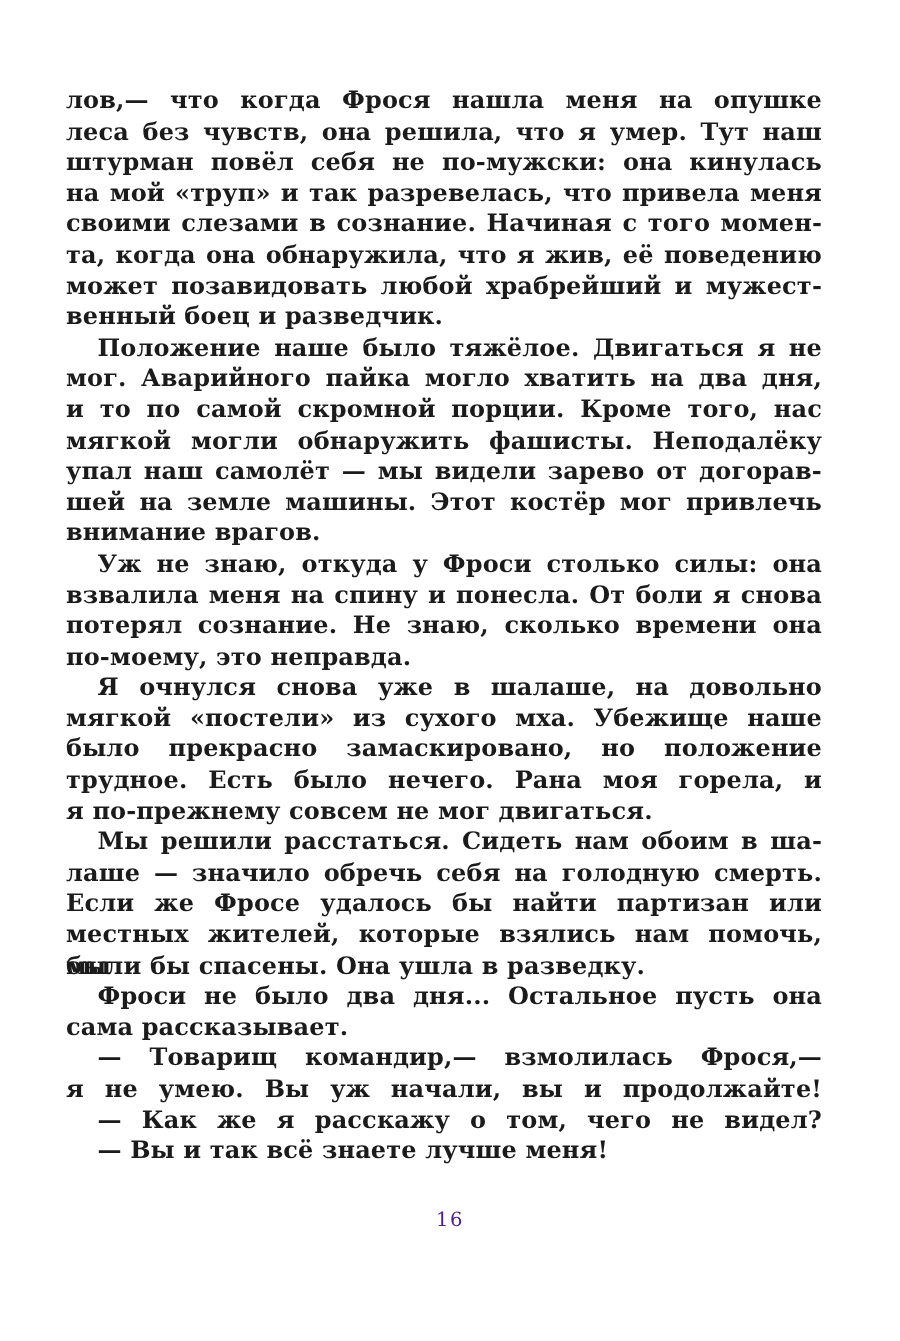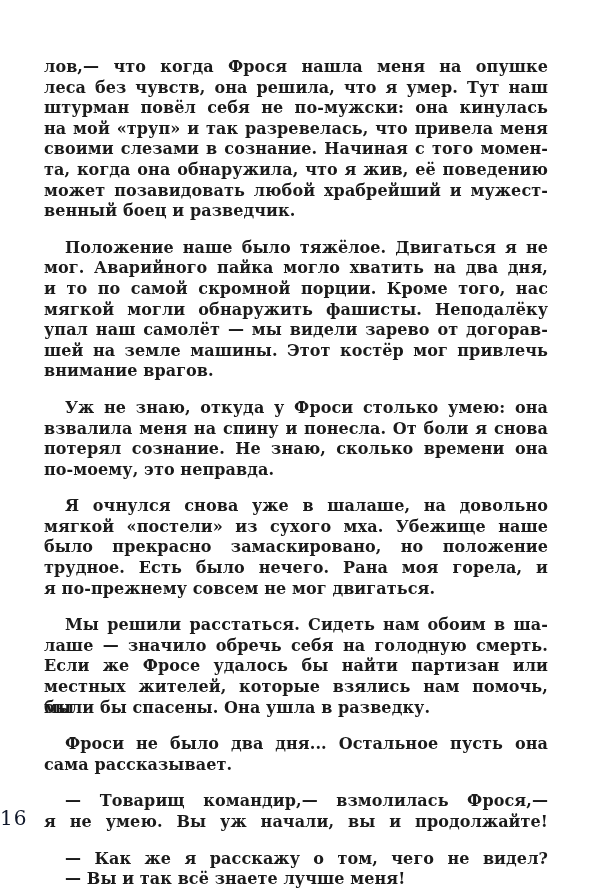--- a/index.html
+++ b/index.html
@@ -34,32 +34,31 @@
   .line.just {
     text-align: justify;
     text-align-last: justify;
     white-space: normal;
   }
   .line.indent {
     padding-left: 21px;
   }
   .line.just.indent {
     width: 483px; 
-    margin-top: 16px;
   }
   .page-number {
     position: absolute;
     top: 806px;
     left: 0;
     width: 100%;
-    text-align: left;
-    font-size: 20px;
+    text-align: center;
+    font-size: 13px;
     font-weight: 400;
     letter-spacing: 1px;
-    color: #0f172a;
+    color: #4c1d95;
   }
 </style>
 </head>
 <body>
 
 <div class="page">
   <div class="text-block">
       <div class="line just">лов,— что когда Фрося нашла меня на опушке</div>
       <div class="line just">леса без чувств, она решила, что я умер. Тут наш</div>
       <div class="line just">штурман повёл себя не по-мужски: она кинулась</div>
@@ -68,21 +67,21 @@
       <div class="line just">та, когда она обнаружила, что я жив, её поведению</div>
       <div class="line just">может позавидовать любой храбрейший и мужест-</div>
       <div class="line">венный боец и разведчик.</div>
       <div class="line indent just">Положение наше было тяжёлое. Двигаться я не</div>
       <div class="line just">мог. Аварийного пайка могло хватить на два дня,</div>
       <div class="line just">и то по самой скромной порции. Кроме того, нас</div>
       <div class="line just">мягкой могли обнаружить фашисты. Неподалёку</div>
       <div class="line just">упал наш самолёт — мы видели зарево от догорав-</div>
       <div class="line just">шей на земле машины. Этот костёр мог привлечь</div>
       <div class="line">внимание врагов.</div>
-      <div class="line indent just">Уж не знаю, откуда у Фроси столько умею: она</div>
+      <div class="line indent just">Уж не знаю, откуда у Фроси столько силы: она</div>
       <div class="line just">взвалила меня на спину и понесла. От боли я снова</div>
       <div class="line just">потерял сознание. Не знаю, сколько времени она</div>
       <div class="line">по-моему, это неправда.</div>
       <div class="line indent just">Я очнулся снова уже в шалаше, на довольно</div>
       <div class="line just">мягкой «постели» из сухого мха. Убежище наше</div>
       <div class="line just">было прекрасно замаскировано, но положение</div>
       <div class="line just">трудное. Есть было нечего. Рана моя горела, и</div>
       <div class="line">я по-прежнему совсем не мог двигаться.</div>
       <div class="line indent just">Мы решили расстаться. Сидеть нам обоим в ша-</div>
       <div class="line just">лаше — значило обречь себя на голодную смерть.</div>

